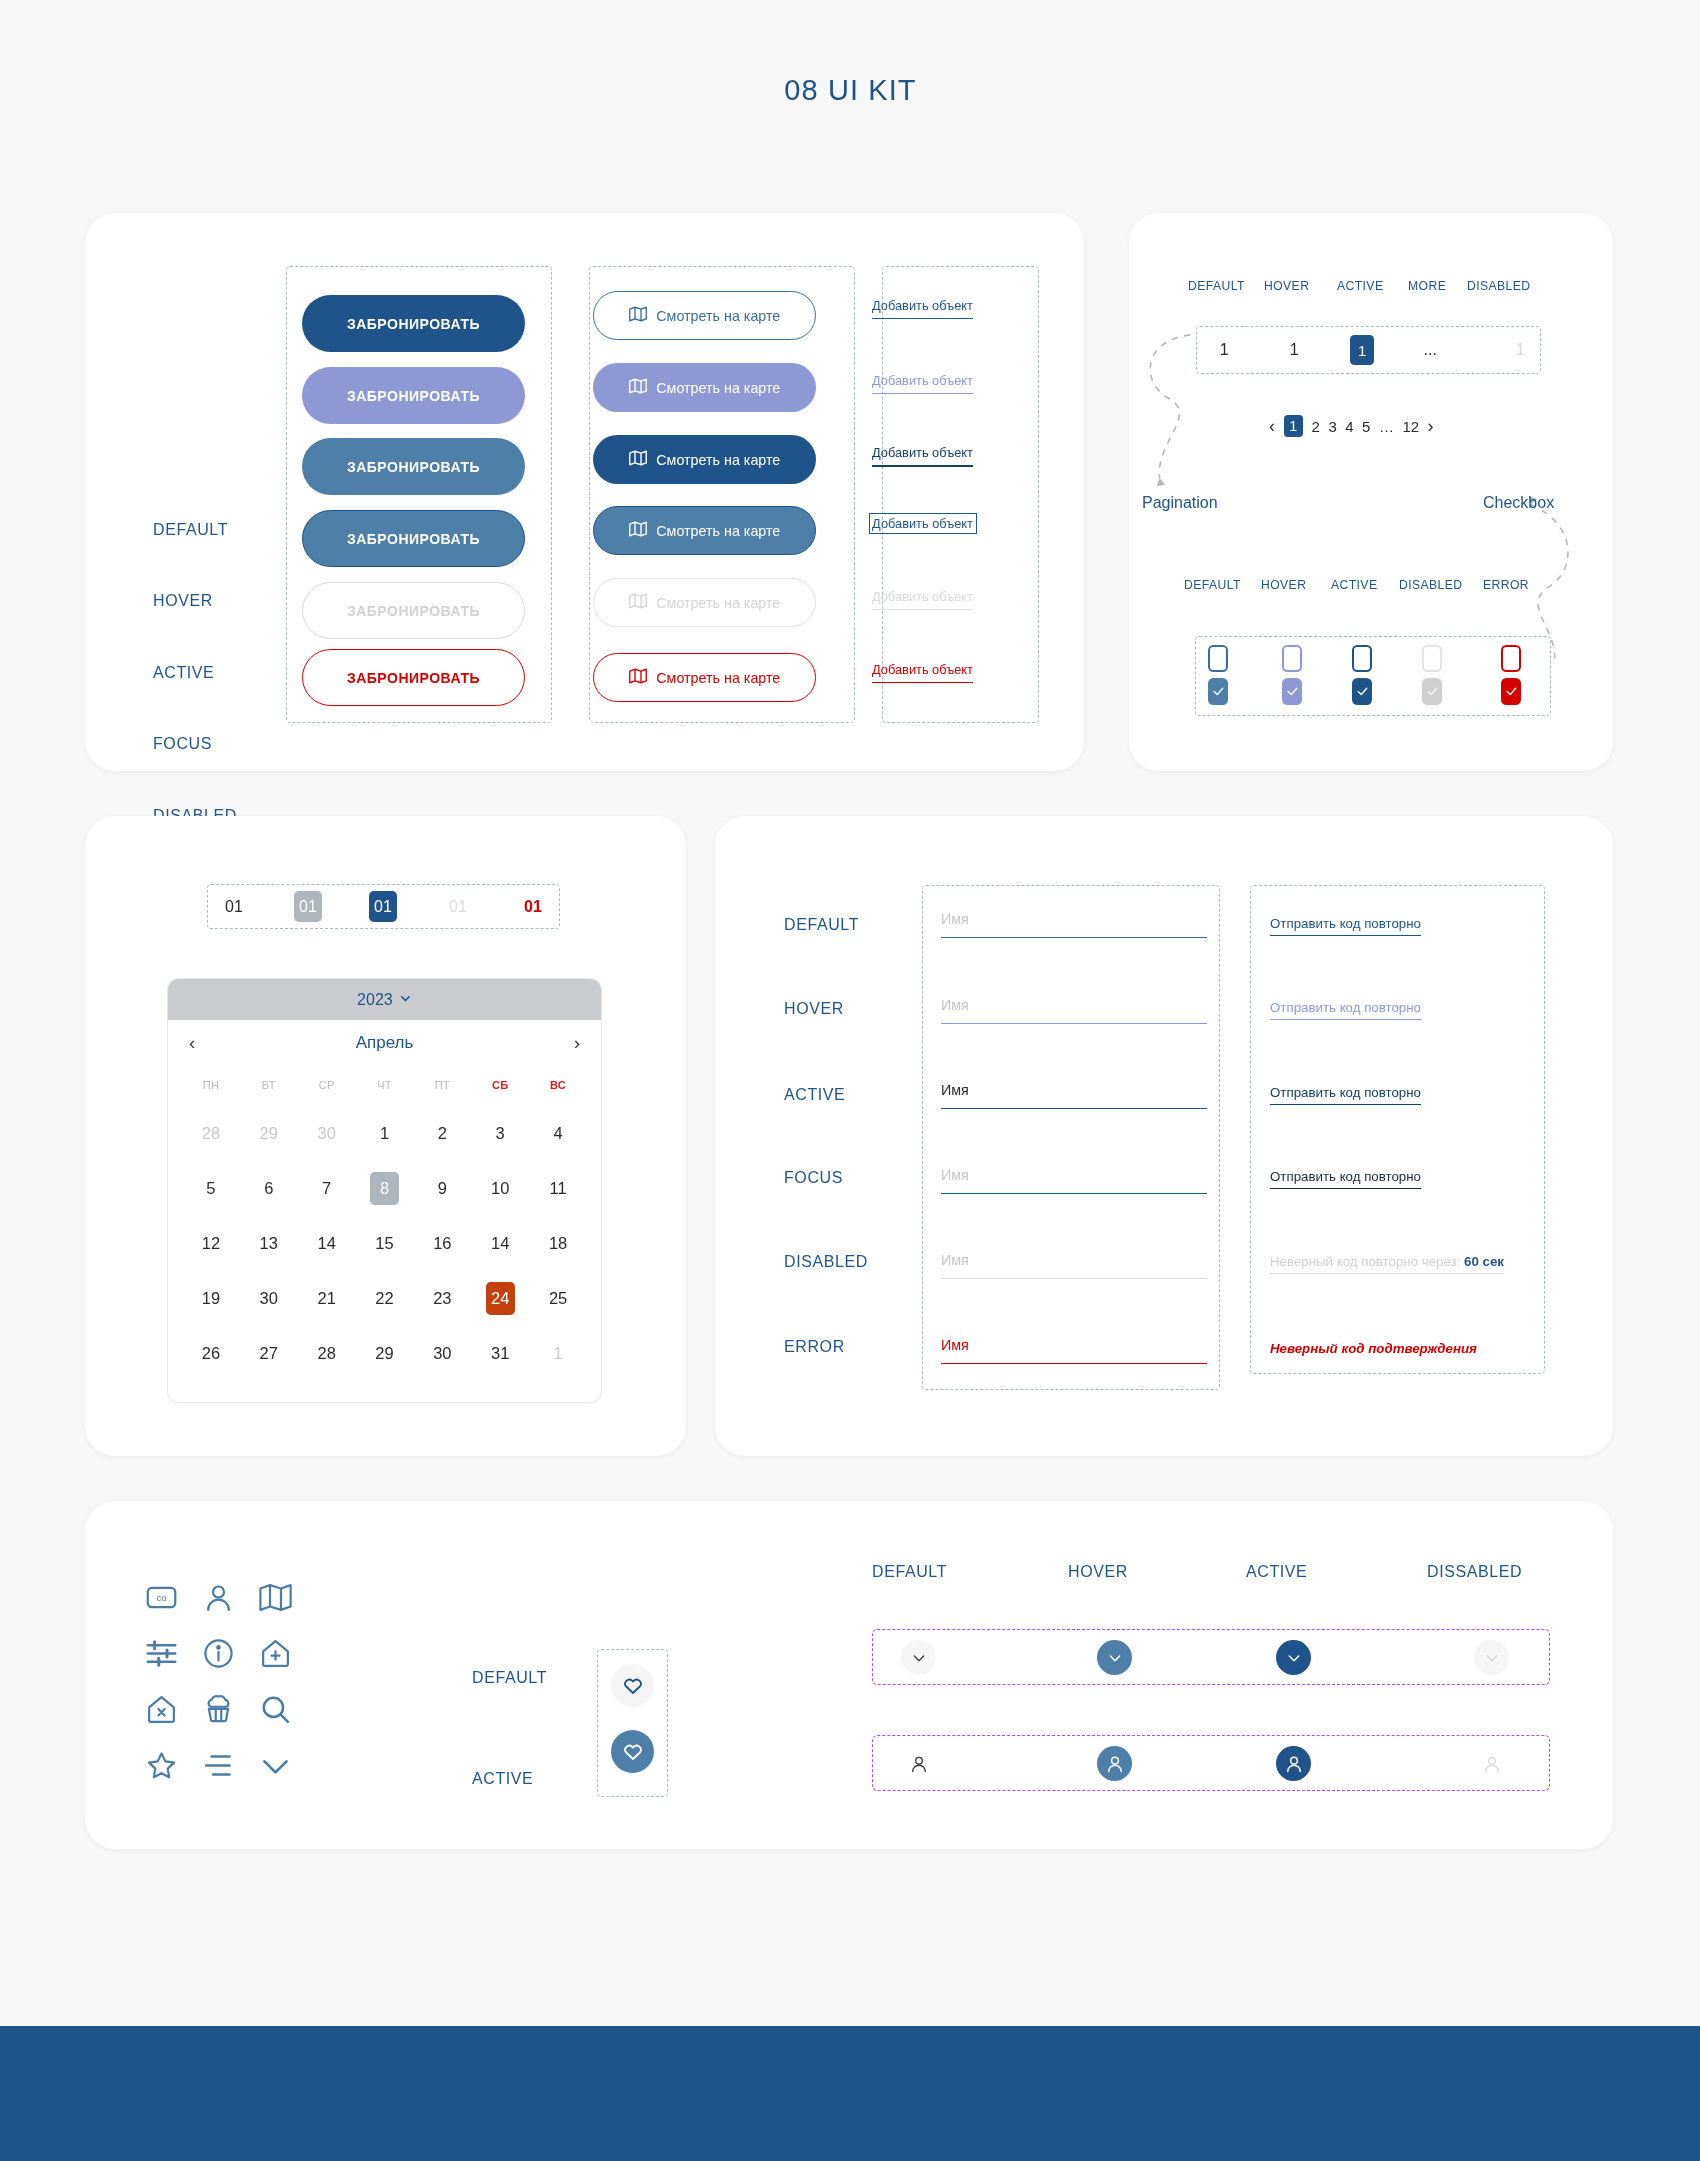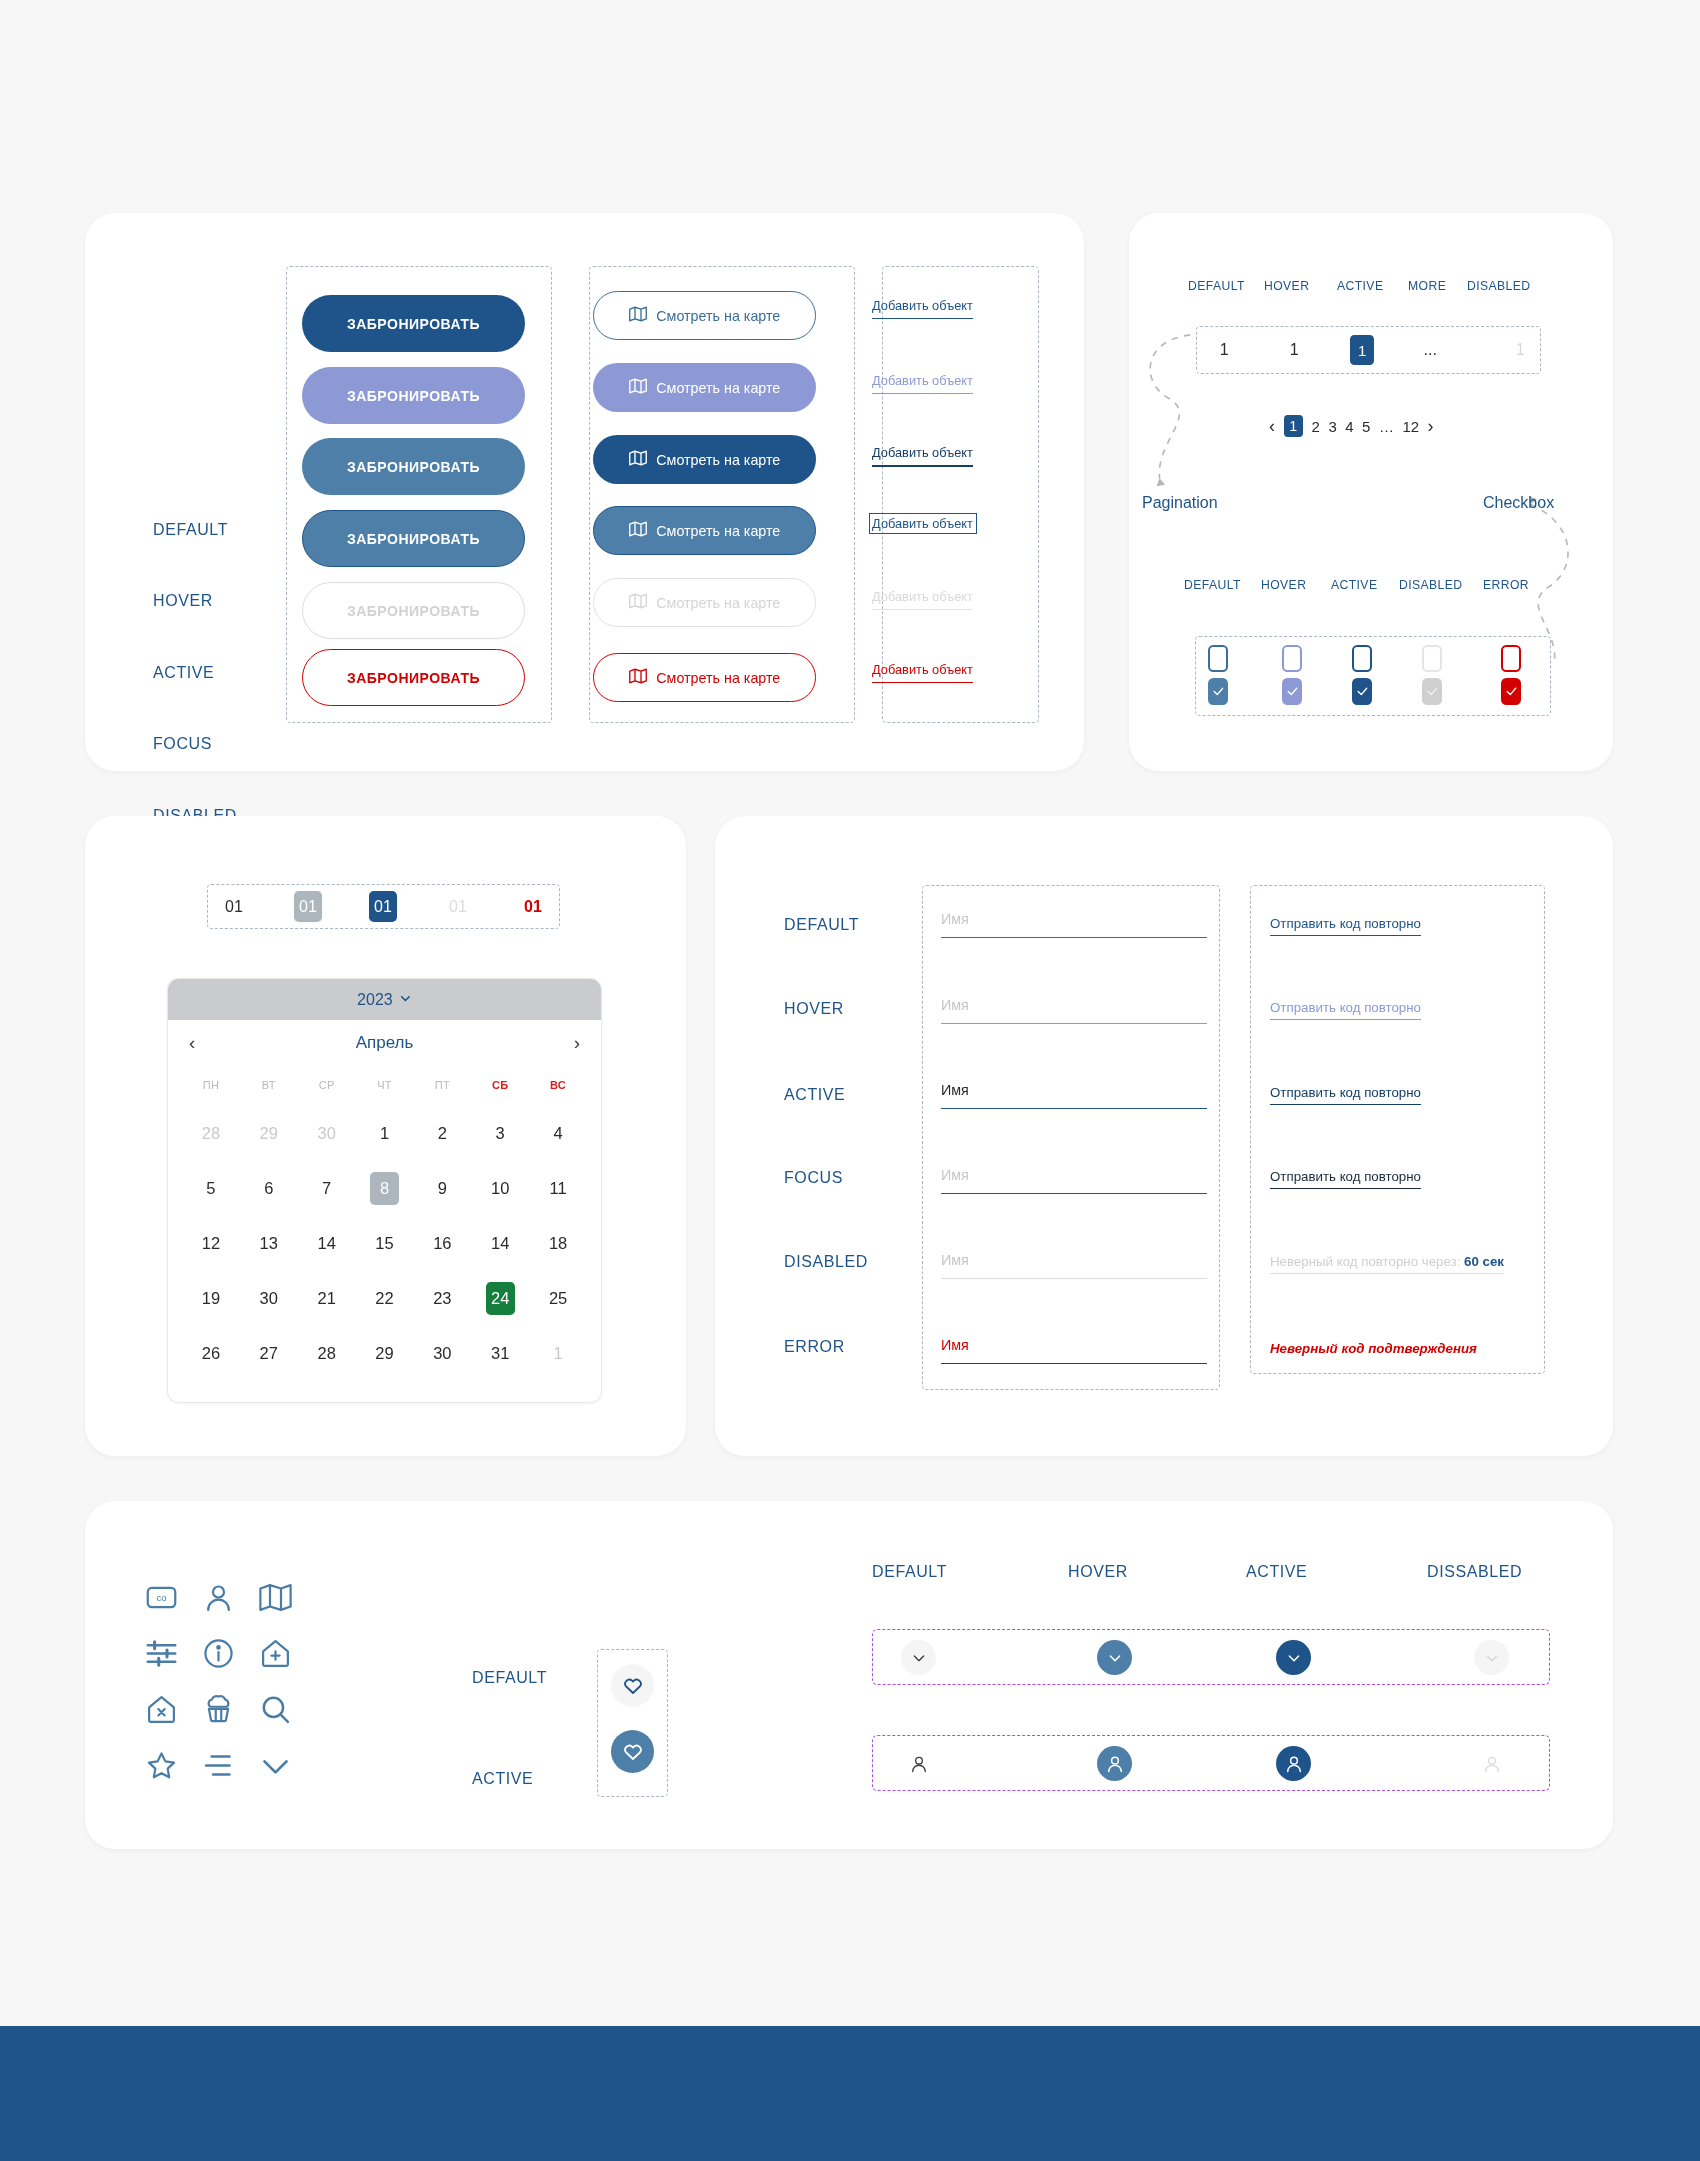--- a/index.html
+++ b/index.html
@@ -144,21 +144,21 @@
   .cal-cell {
     height: 55px; display: flex; align-items: center; justify-content: center;
     font-size: 16.5px; color: #2B2B2B; cursor: pointer;
   }
   .cal-cell.mut { color: #C9C9C9; }
   .cal-cell span.mark {
     width: 29px; height: 33px; border-radius: 4.8px;
     display: flex; align-items: center; justify-content: center;
   }
   .mark.grey { background: #ADB5BD; color: #fff; }
-  .mark.sel  { background: #15803d; color: #fff; }
+  .mark.sel  { background: #c2410c; color: #fff; }
 
   
   .inp { position: absolute; width: 266px; }
   .inp .val { font-size: 14.3px; padding-bottom: 9.6px; display: block; }
   .inp .ln { display: block; height: 1.6px; width: 100%; }
   .v-ph   { color: #C6C6C6; }
   .v-txt  { color: #2B2B2B; }
   .v-err  { color: #D20000; }
   .ln-default  { background: #3B6E97; }
   .ln-hover    { background: #8D99D5; }
@@ -194,20 +194,21 @@
   .bottom-bar {
     position: absolute; left: 0; top: 2026px; width: 1701px; height: 136px;
     background: #1E5489;
   }
 </style>
 </head>
 <body>
 
 <div class="page">
 
+  <div class="page-title">08 UI KIT</div>
 
   <div class="card" style="left:85px; top:213px; width:999px; height:558px;">
 
     <div class="state-label" style="left:68px; top:308px;">DEFAULT</div>
     <div class="state-label" style="left:68px; top:379px;">HOVER</div>
     <div class="state-label" style="left:68px; top:451px;">ACTIVE</div>
     <div class="state-label" style="left:68px; top:522px;">FOCUS</div>
     <div class="state-label" style="left:68px; top:594px;">DISABLED</div>
     <div class="state-label" style="left:68px; top:663px;">ERROR</div>
 

